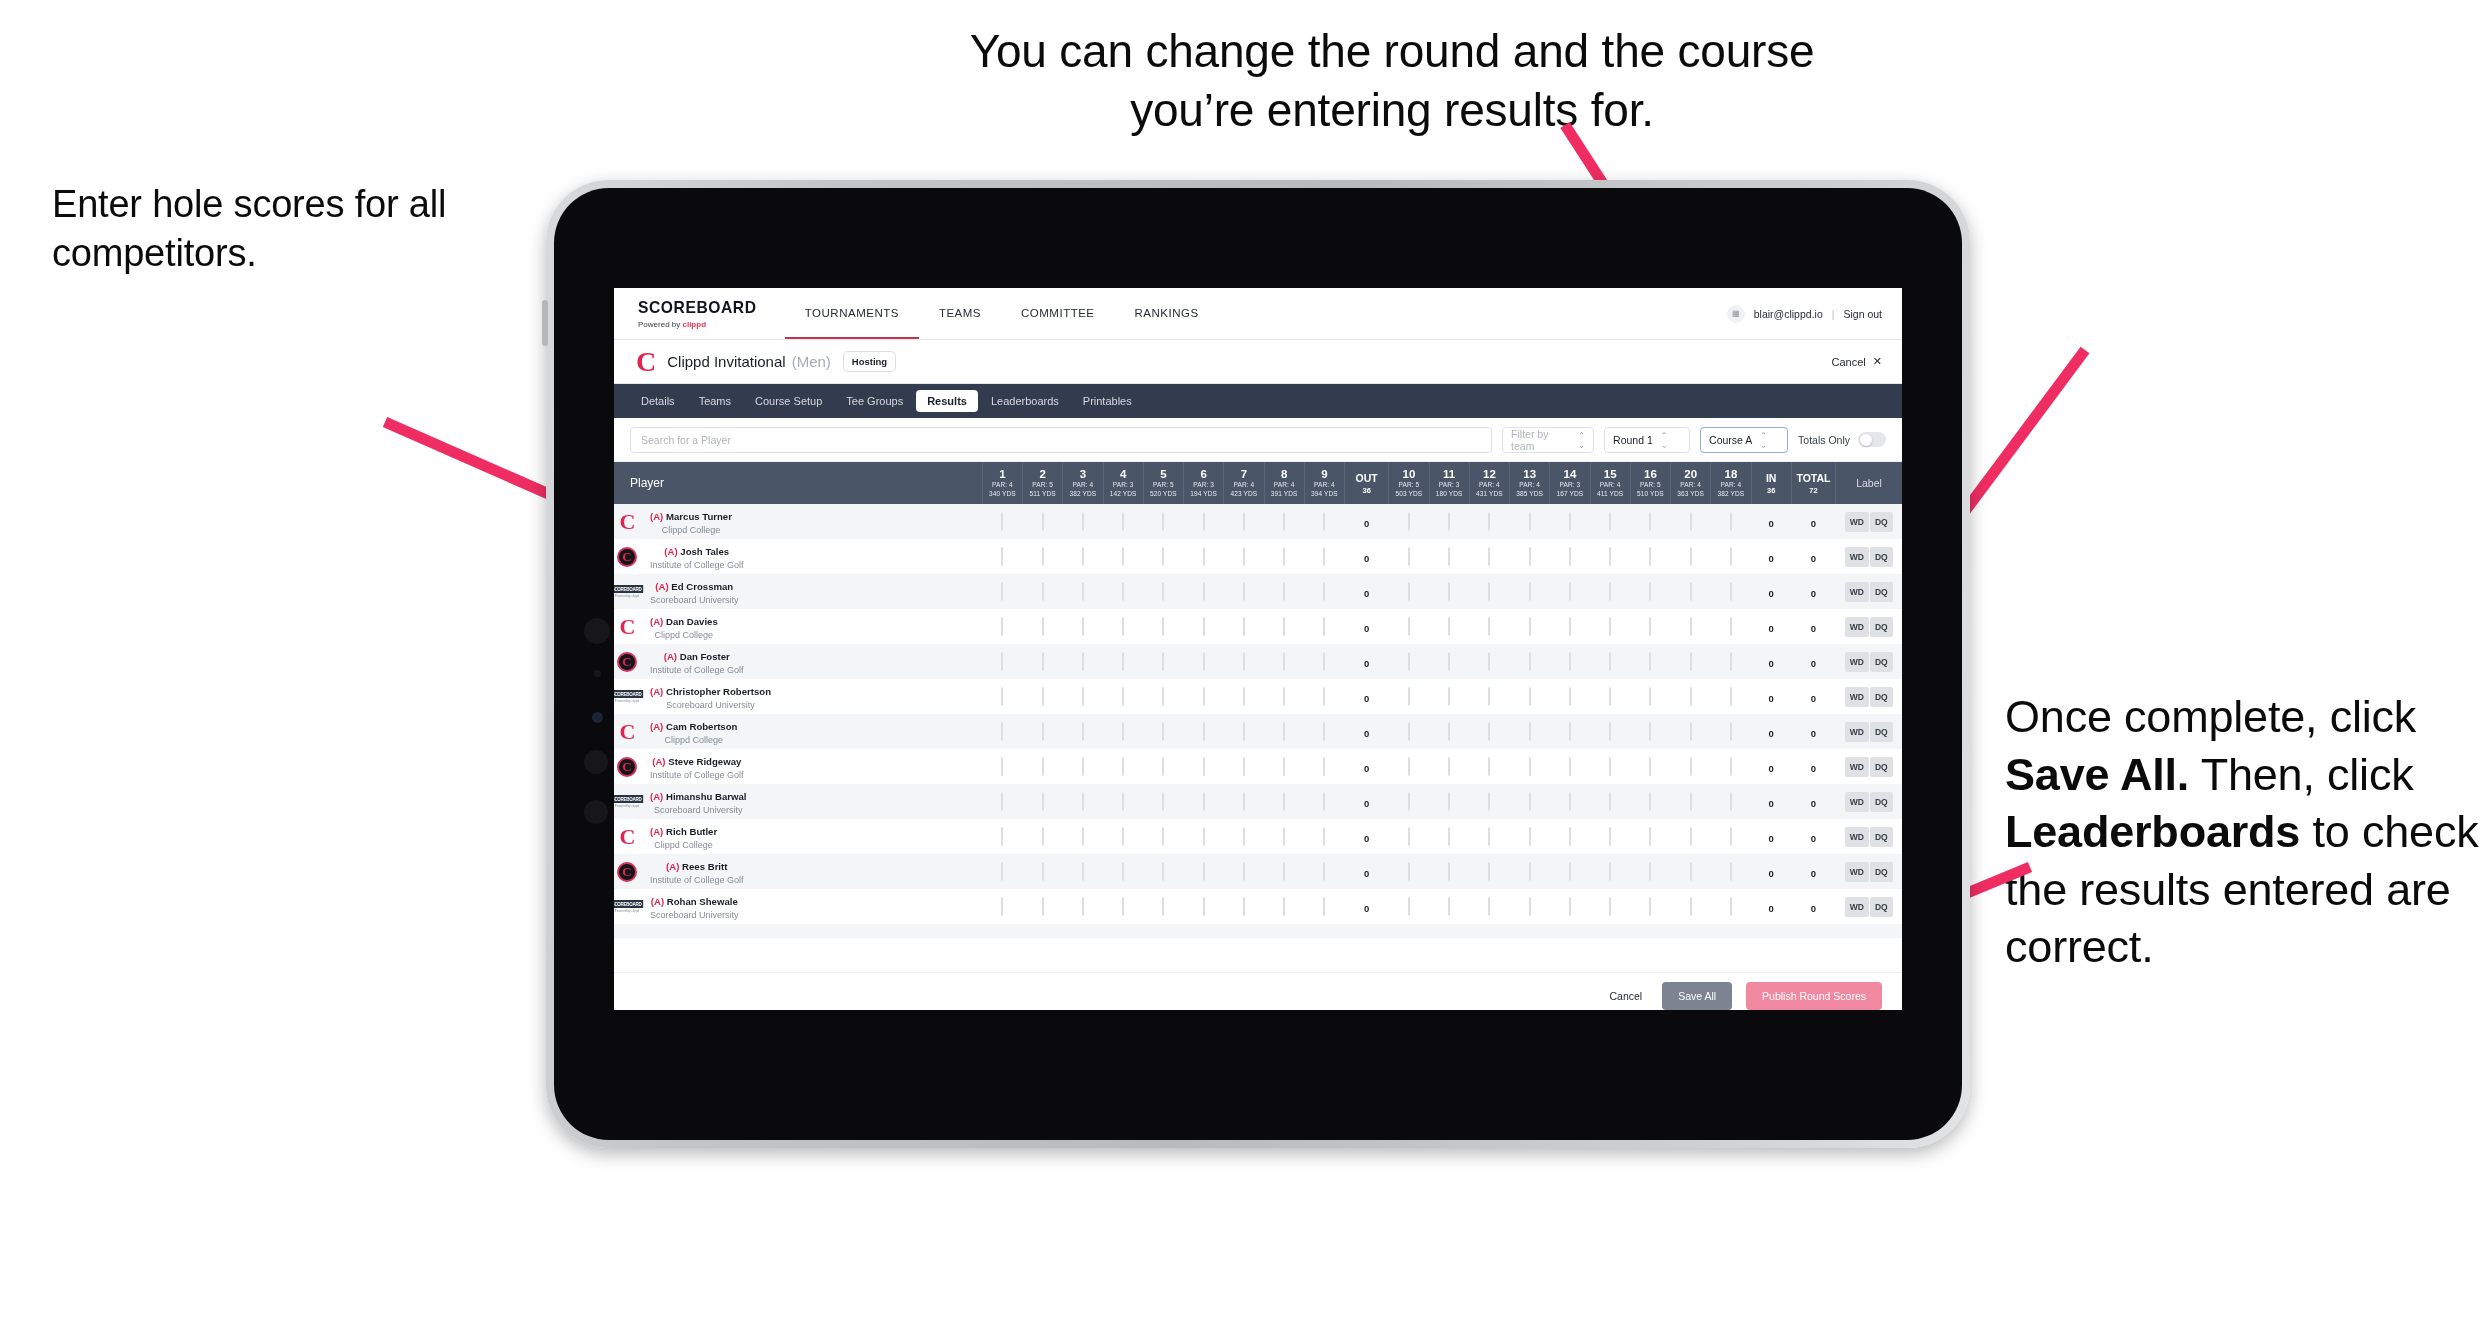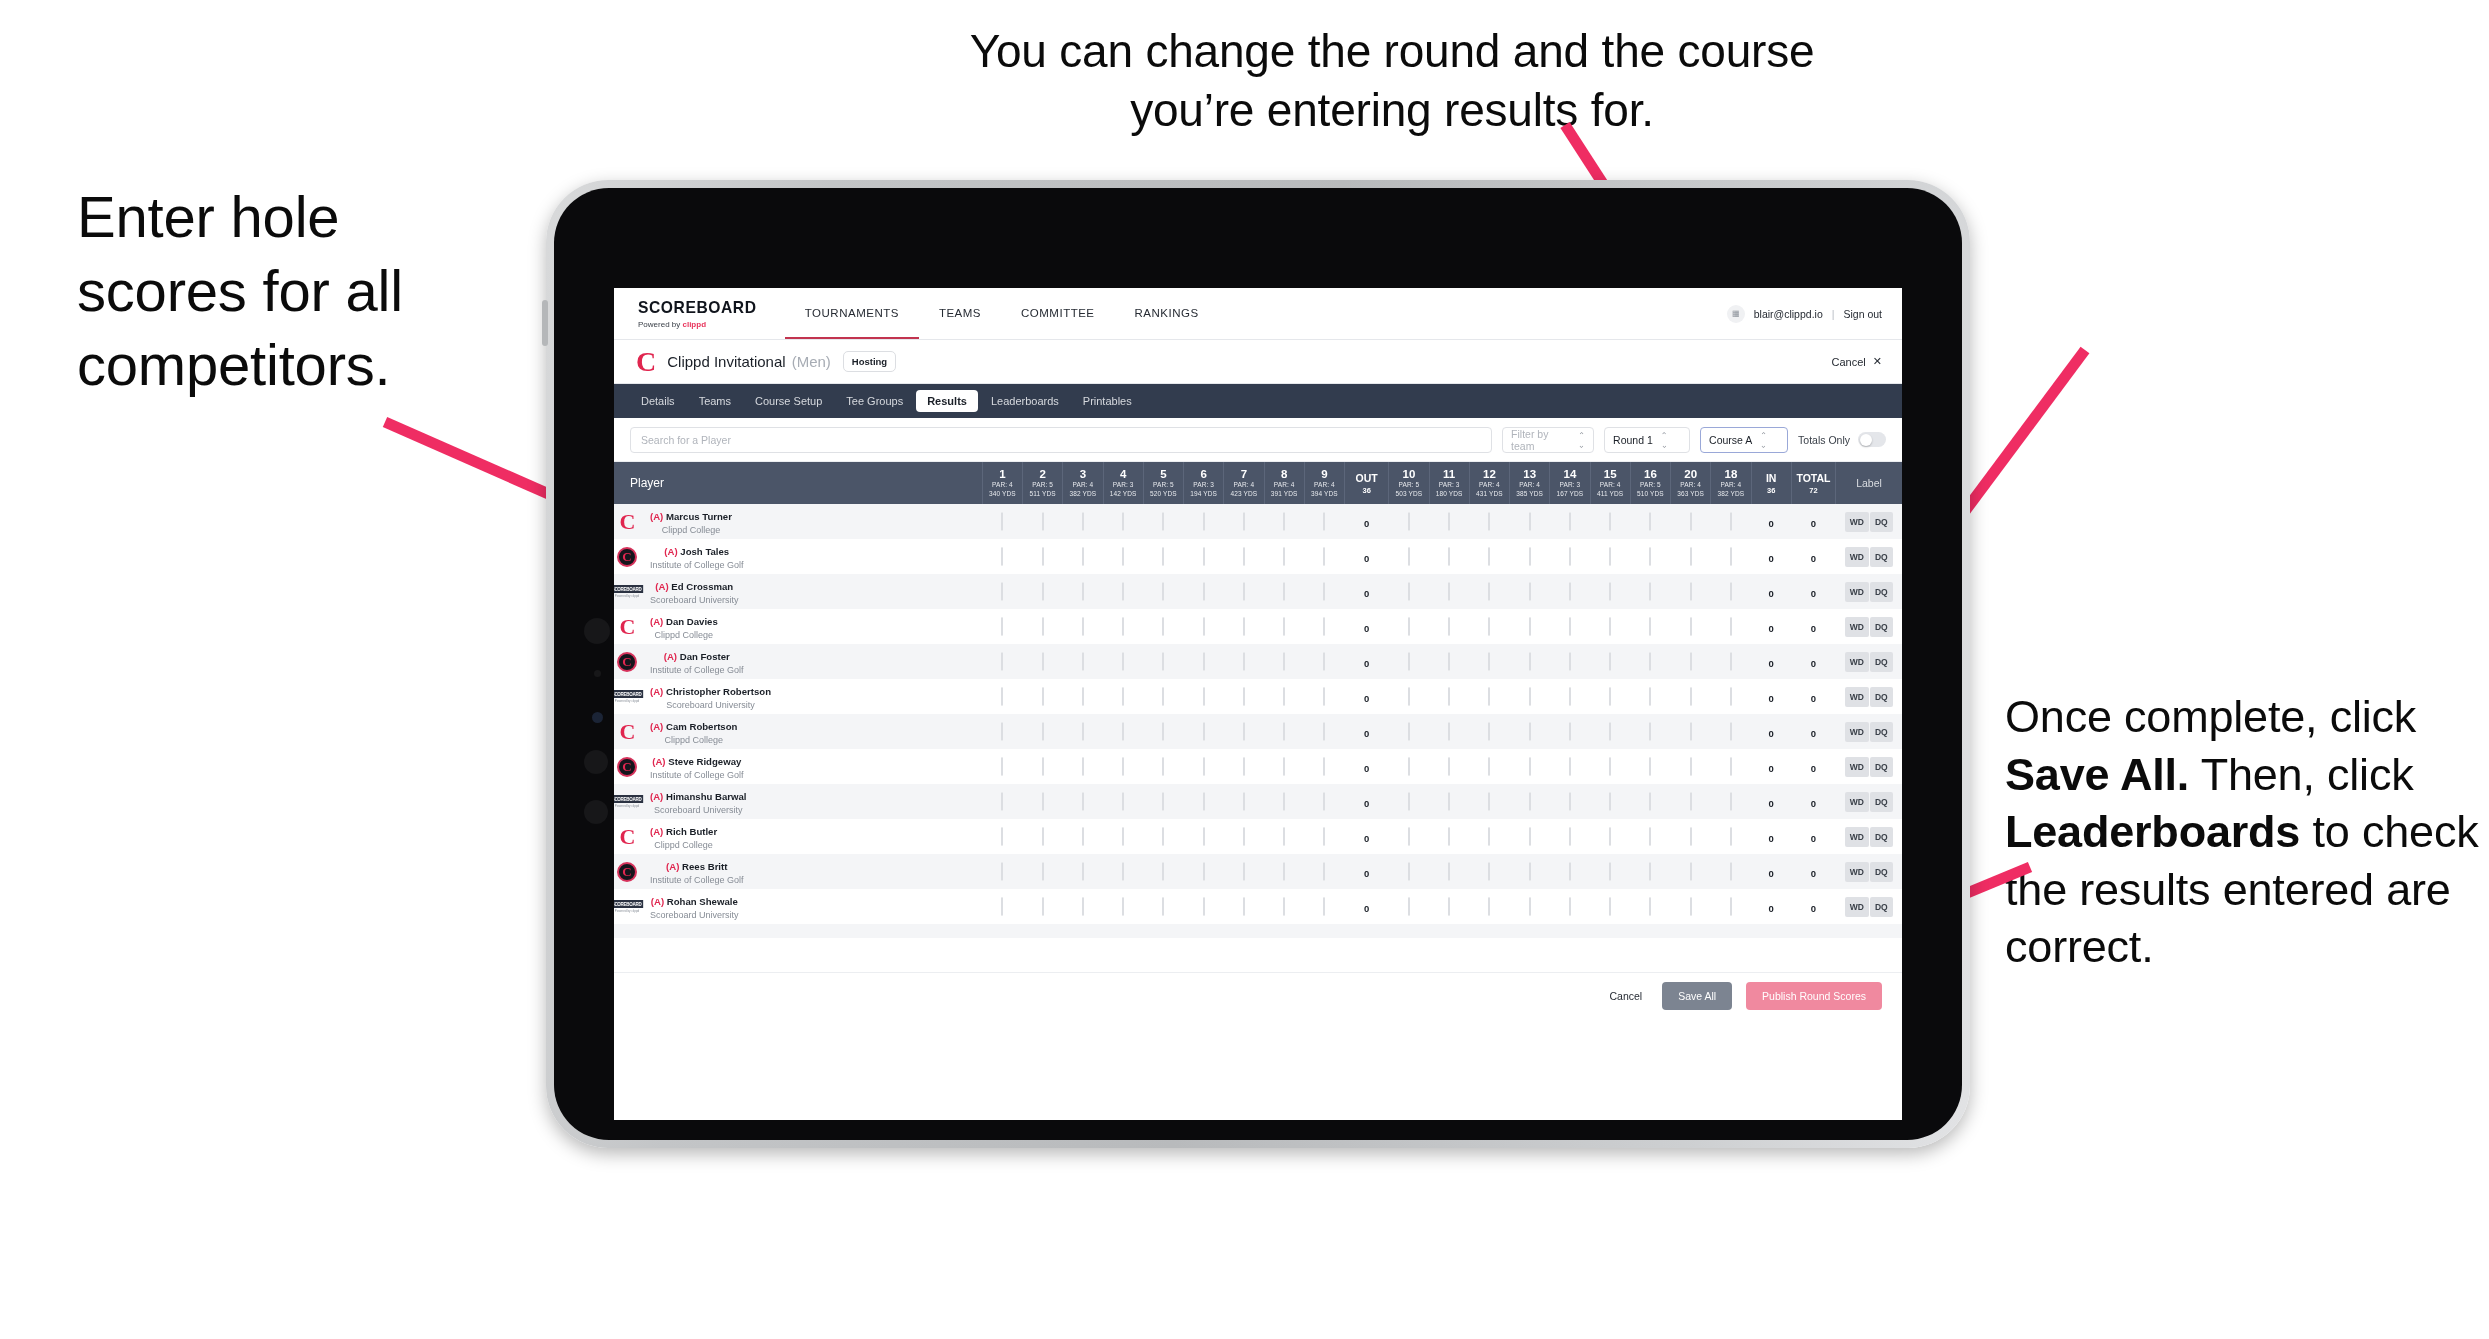--- a/index.html
+++ b/index.html
@@ -16,21 +16,21 @@
     position: absolute;
     color: #0b0b0b;
     font-family: "Liberation Sans", sans-serif;
     font-weight: 400;
     line-height: 1.28;
     letter-spacing: -0.2px;
     white-space: pre-line;
   }
   .anno b { font-weight: 700; }
   #anno-top   { left: 912px;  top: 22px;  width: 960px; font-size: 46px; text-align: center; }
-  #anno-left  { left: 52px;   top: 180px; width: 400px; font-size: 58px; margin-left: 25px; }
+  #anno-left  { left: 52px;   top: 180px; width: 400px; font-size: 38px; }
   #anno-wd    { left: 2010px; top: 228px; width: 470px; font-size: 45px; }
   #anno-save  { left: 2005px; top: 688px; width: 480px; font-size: 45px; }
 
   
   .arrow { position: absolute; pointer-events: none; }
 
   
   #tablet {
     position: absolute;
     left: 546px; top: 180px;
@@ -50,21 +50,21 @@
   #cam1 { left: 30px; top: 430px; width: 26px; height: 26px; }
   #cam2 { left: 40px; top: 482px; width: 7px;  height: 7px; }
   #cam3 { left: 38px; top: 524px; width: 11px; height: 11px; background:#1b2436; }
   #cam4 { left: 30px; top: 562px; width: 24px; height: 24px; }
   #cam5 { left: 30px; top: 612px; width: 24px; height: 24px; }
 
   
   #screen {
     position: absolute;
     left: 614px; top: 288px;
-    width: 1288px; height: 832px;
+    width: 1288px; height: 722px;
     background: #ffffff;
     overflow: hidden;
     font-family: "Liberation Sans", sans-serif;
   }
 
   
   #topnav {
     display: flex; align-items: stretch;
     height: 52px; background: #fff;
     border-bottom: 1px solid #e5e7eb;

